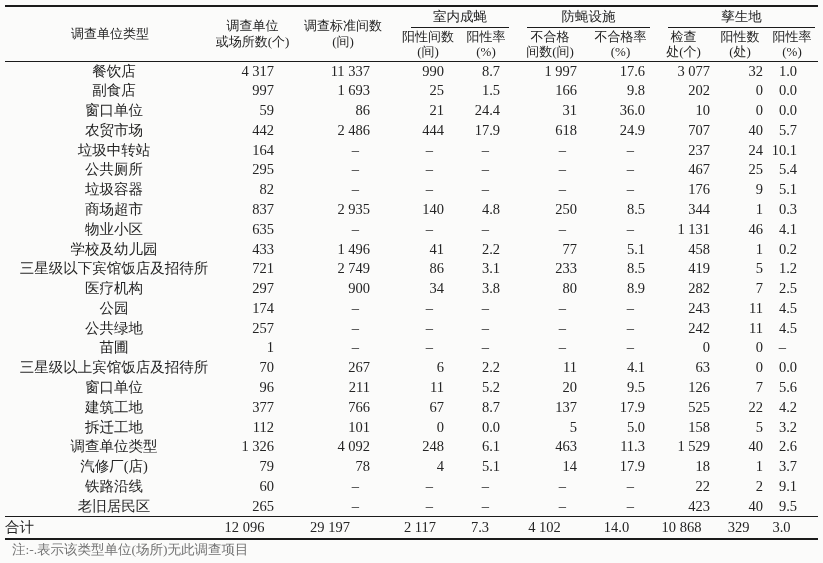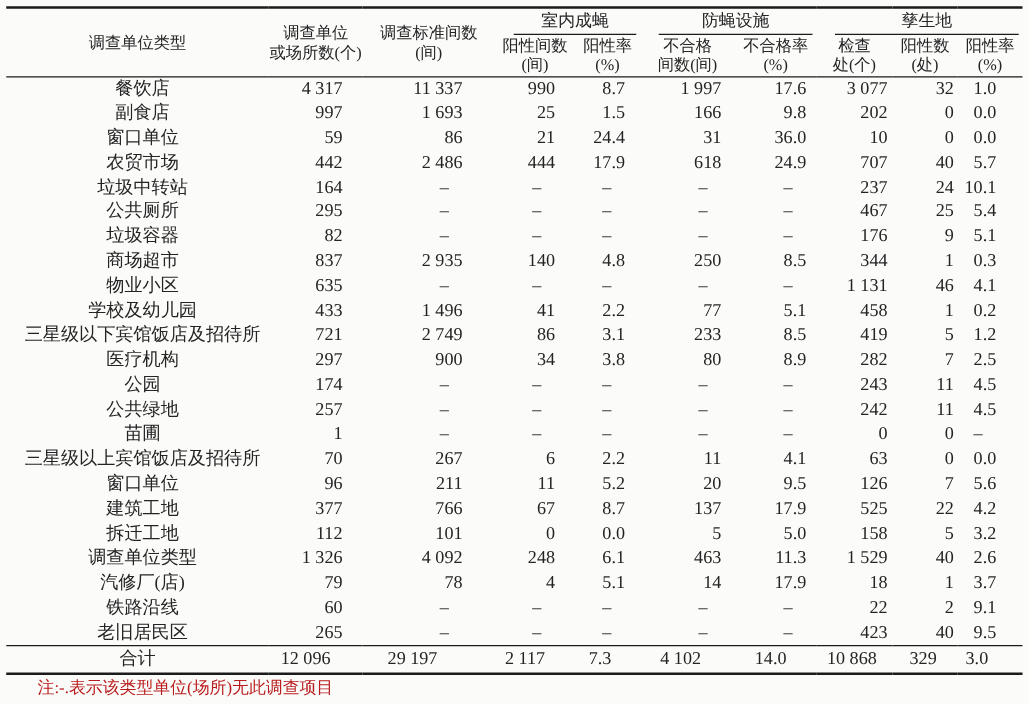--- a/index.html
+++ b/index.html
@@ -40,24 +40,24 @@
   tbody td:nth-child(6){padding-right:11px}
   tbody td:nth-child(7){padding-right:8px}
   tbody td:nth-child(8){padding-right:4px}
   tbody td:nth-child(9){padding-right:3px}
   tbody td:nth-child(10){padding-right:21px}
   tbody td .dash{display:inline-block;margin-right:11px}
   tbody tr.total td{
     border-top:1.1px solid #1b1b1b;border-bottom:2.2px solid #1b1b1b;
     height:21px;line-height:21px;text-align:center;
   }
-  tbody tr.total td.c0{text-align:center;padding-left:0}
+  tbody tr.total td.c0{text-align:left;padding-left:0}
   .note{
-    position:absolute;left:30px;top:541px;font-size:13.5px;
-    white-space:nowrap;color:#b91c1c;
+    position:absolute;left:12px;top:541px;font-size:13.5px;
+    white-space:nowrap;color:#737373;
   }
 </style>
 </head>
 <body>
 
 <div class="tablewrap">
   <table>
     <colgroup>
       <col style="width:210px">
         <col style="width:75px">

